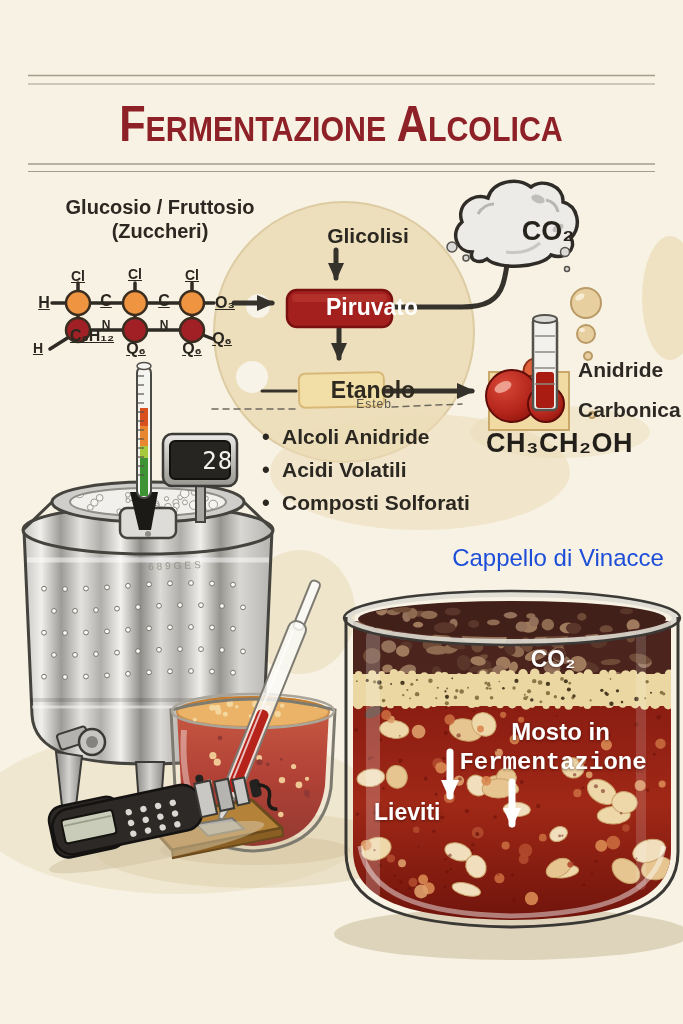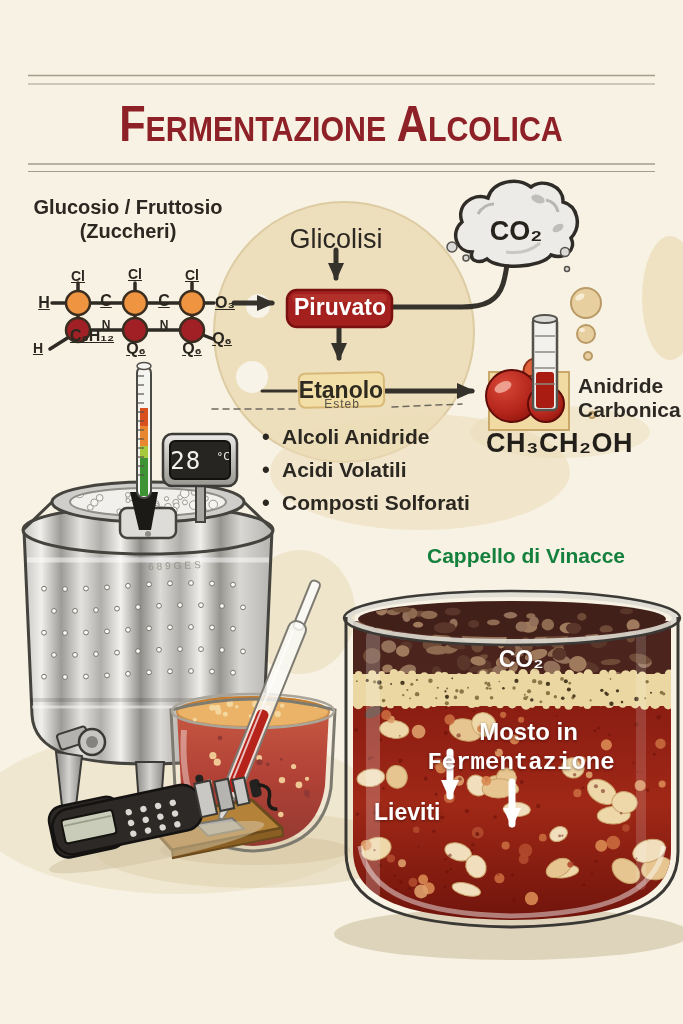--- a/index.html
+++ b/index.html
@@ -1,43 +1,43 @@
 <!DOCTYPE html>
 <html><head>
 <meta charset="utf-8">
 <style>
   html,body{margin:0;padding:0;background:#dedacd;}
   #page{position:relative;width:683px;height:1024px;background:#f7f2e3;overflow:hidden;
         font-family:"Liberation Sans",sans-serif;color:#2b2721;}
   #art{position:absolute;left:0;top:0;}
   .txt{position:absolute;white-space:nowrap;}
-  .ctr{transform:translateX(-50%);text-align:center;}
+  .ctr{transform:translateX(-50%);text-align:center;margin-left:32px;}
   #title{top:96px;left:341px;font-size:47px;font-weight:700;color:#8e2127;
          font-variant:small-caps;letter-spacing:0px;transform:translateX(-50%) scaleX(.92) scaleY(1.06);}
   .h2{font-size:20px;font-weight:700;color:#2b2721;}
   .atom-lab{font-size:14px;font-weight:700;color:#2a2620;transform:translateX(-50%);text-decoration:underline;}
   .atom-small{font-size:12px;}
   .formula{font-size:16px;font-weight:700;}
-  #glicolisi{top:224px;left:336px;font-size:27px;font-weight:400;}
+  #glicolisi{top:224px;left:336px;font-size:21px;font-weight:700;}
   #piruvato{top:294px;left:340px;font-size:23px;font-weight:700;color:#ffffff;}
   #etanolo{top:377px;left:341px;font-size:23px;font-weight:700;color:#2e2a20;}
   #esteb{top:397px;left:342px;font-size:12px;font-weight:400;color:#57534a;letter-spacing:1px;}
   #byproducts{position:absolute;top:422px;left:262px;list-style:none;margin:0;padding:0;}
   #byproducts li{position:relative;padding-left:20px;height:33px;line-height:30px;
                  font-size:21px;font-weight:600;color:#2b2721;}
   #byproducts li::before{content:"•";position:absolute;left:0;top:0;font-size:22px;color:#2b2721;}
   .anidride{left:578px;font-size:21px;font-weight:700;color:#2c2823;}
   #ch-formula{top:428px;left:486px;font-size:27px;font-weight:800;color:#221f1b;letter-spacing:.5px;}
   #cloud-co2{top:216px;left:516px;font-size:27px;font-weight:800;color:#26221c;}
   #display-read{top:447px;left:200px;font-size:24px;font-weight:400;color:#f2f1ea;
                 font-family:"DejaVu Sans Mono",monospace;letter-spacing:1px;}
   #display-read .unit{font-size:11px;vertical-align:9px;letter-spacing:0;}
   #embossed{top:560px;left:148px;font-size:10px;color:#8e8b80;letter-spacing:3px;opacity:.85;
             transform:rotate(-2deg);}
-  #cappello{top:544px;left:526px;font-size:21px;font-weight:700;color:#15803d;}
+  #cappello{top:544px;left:526px;font-size:24px;font-weight:400;color:#1d4ed8;}
   .wtxt{color:#ffffff;font-weight:700;text-shadow:0 1px 3px rgba(45,5,0,.55);}
   #v-co2{top:646px;left:521px;font-size:23px;}
   #mosto1{top:718px;left:521px;font-size:24px;padding-left:15px;}
   #mosto2{top:749px;left:521px;font-size:24px;font-family:Liberation Mono, monospace;}
   #lieviti{top:799px;left:374px;font-size:23px;}
 </style>
 </head>
 <body>
 
 <div id="page">
@@ -875,21 +875,21 @@
 <div id="etanolo" class="txt ctr">Etanolo</div>
 <div id="esteb" class="txt ctr">Esteb</div>
 <div id="cloud-co2" class="txt ctr">CO₂</div>
 
 <ul id="byproducts">
   <li>Alcoli Anidride</li>
   <li>Acidi Volatili</li>
   <li>Composti Solforati</li>
 </ul>
 
-<div class="txt anidride" style="top:374px;">Anidride</div>
+<div class="txt anidride" style="top:358px;">Anidride</div>
 <div class="txt anidride" style="top:398px;">Carbonica</div>
 <div id="ch-formula" class="txt">CH₃CH₂OH</div>
 
 <div id="display-read" class="txt ctr"><span>28</span> <span class="unit">°C</span></div>
 <div id="embossed" class="txt">689GES</div>
 
 <div id="cappello" class="txt ctr">Cappello di Vinacce</div>
 <div id="v-co2" class="txt ctr wtxt">CO₂</div>
 <div id="mosto1" class="txt ctr wtxt">Mosto in</div>
 <div id="mosto2" class="txt ctr wtxt">Fermentazione</div>

